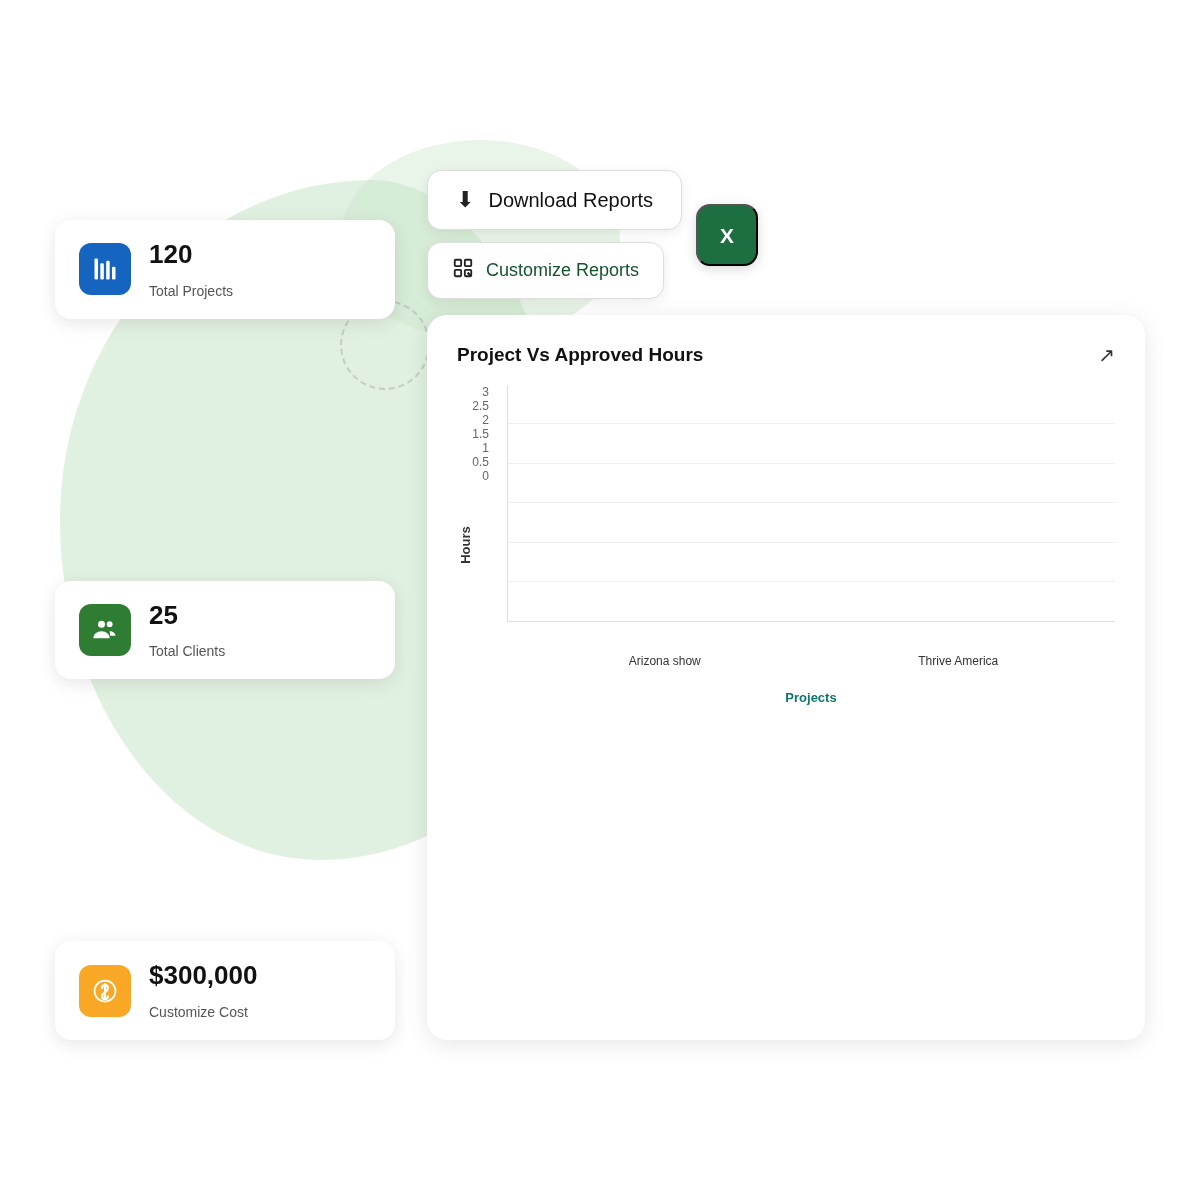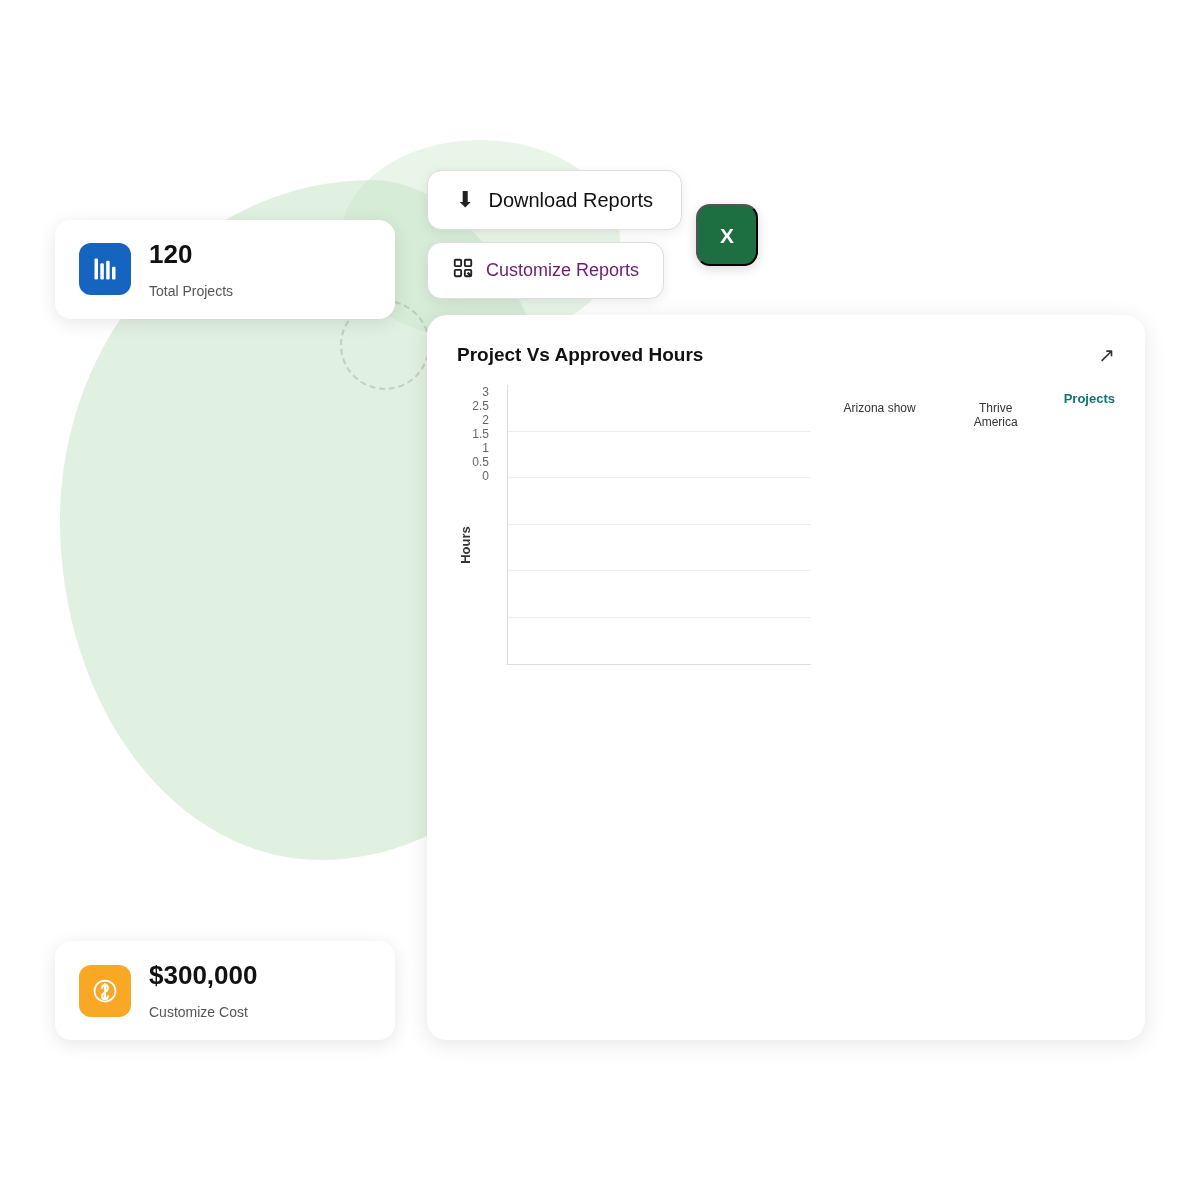--- a/index.html
+++ b/index.html
@@ -190,21 +190,21 @@
       box-shadow: 0 3px 12px rgba(0,0,0,0.08);
       align-self: flex-start;
     }
     .btn-customize .cust-icon {
       font-size: 20px;
       color: #222;
     }
     .btn-customize .cust-text {
       font-size: 18px;
       font-weight: 500;
-      color: #701a75;
+      color: #14532d;
     }
 
     .buttons-stack {
       display: flex;
       flex-direction: column;
       gap: 12px;
     }
 
     
     .chart-card {
@@ -260,20 +260,22 @@
       transform: translateY(-50%) rotate(-90deg);
       font-size: 13px;
       font-weight: 600;
       color: #333;
       white-space: nowrap;
     }
 
     .chart-body {
       flex: 1;
       display: flex;
+      flex-direction: column;
+      gap: 16px;
     }
 
     .bars-container {
       flex: 1;
       display: flex;
       align-items: flex-end;
       gap: 40px;
       padding: 0 30px;
       border-left: 1.5px solid #ddd;
       border-bottom: 1.5px solid #ddd;
@@ -411,20 +413,34 @@
           <rect x="13" y="5" width="3" height="16" rx="1"></rect>
           <rect x="18" y="10" width="3" height="11" rx="1"></rect>
         </svg>
       </div>
       <div class="stat-info">
         <span class="stat-value">120</span>
         <span class="stat-label">Total Projects</span>
       </div>
     </div>
 
+    <div class="stat-card">
+      <div class="stat-icon green">
+        <svg viewBox="0 0 24 24" xmlns="http://www.w3.org/2000/svg">
+          <circle cx="9" cy="7" r="3"></circle>
+          <circle cx="16" cy="7" r="2.5"></circle>
+          <path d="M2 19c0-3.3 3-6 7-6s7 2.7 7 6H2z"></path>
+          <path d="M16 13c2.5 0 5 1.5 5 4h-4.5"></path>
+        </svg>
+      </div>
+      <div class="stat-info">
+        <span class="stat-value">25</span>
+        <span class="stat-label">Total Clients</span>
+      </div>
+    </div>
 
     <div class="stat-card">
       <div class="stat-icon yellow">
         <svg viewBox="0 0 24 24" xmlns="http://www.w3.org/2000/svg">
           <circle cx="12" cy="12" r="9" stroke="#fff" stroke-width="1.5" fill="none"></circle>
           <path d="M12 6v12M9.5 9.5c0-1.4 1-2.5 2.5-2.5s2.5 1.1 2.5 2.5c0 3.5-5 3.5-5 7 0 1.4 1 2.5 2.5 2.5s2.5-1.1 2.5-2.5" stroke="#fff" stroke-width="1.8" stroke-linecap="round" fill="none"></path>
         </svg>
       </div>
       <div class="stat-info">
         <span class="stat-value">$300,000</span>

